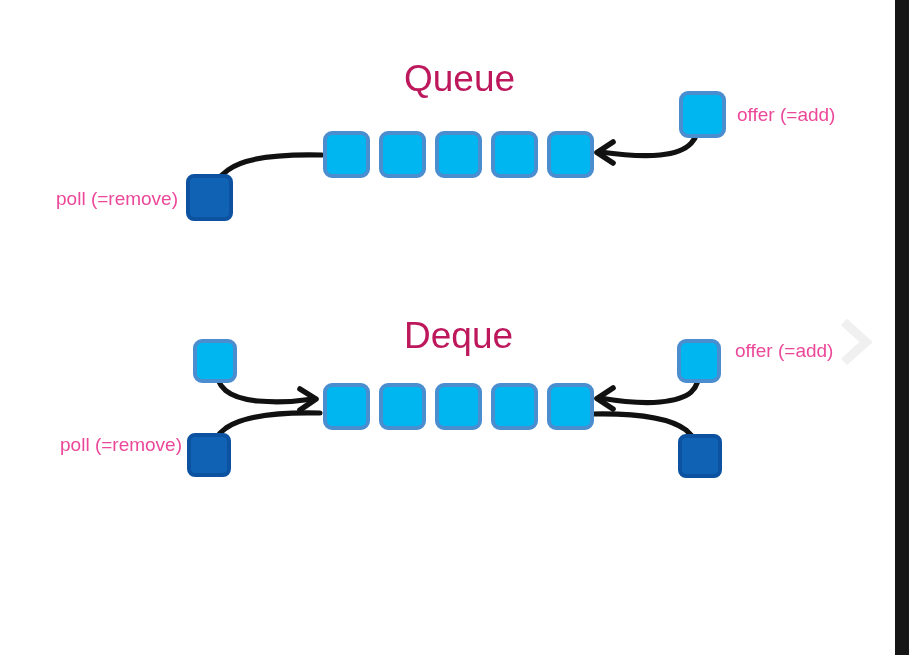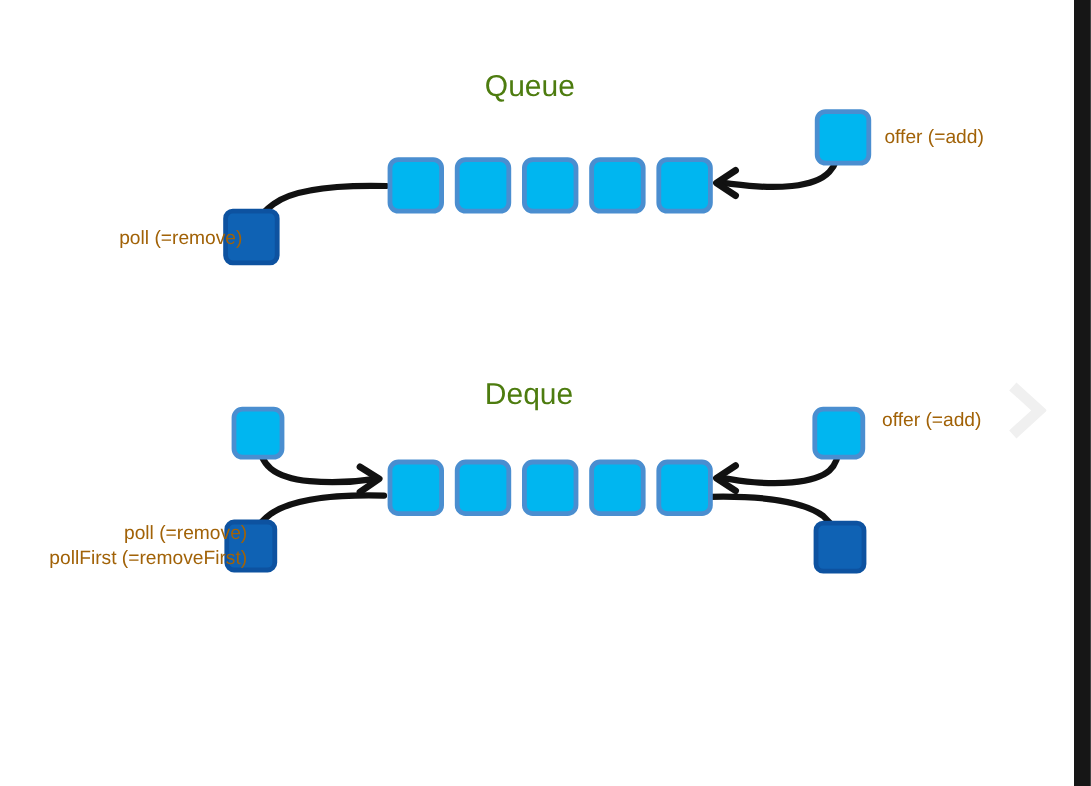--- a/index.html
+++ b/index.html
@@ -23,23 +23,23 @@
     position:absolute;left:838px;top:318px;width:34px;height:48px;
     opacity:1;
   }
 
   
   .arrows{position:absolute;left:0;top:0;width:909px;height:655px;pointer-events:none;}
 
   
   .title{
     position:absolute;
-    font-size:25px;
+    font-size:37px;
     font-weight:400;
-    color:#4d7c0f;
+    color:#be185d;
     letter-spacing:0px;
     white-space:nowrap;
   }
 
   
   .cell{
     position:absolute;
     box-sizing:border-box;
     border-radius:9px;
   }
@@ -49,26 +49,26 @@
   }
   .cell.dark{
     background:#0f62b4;
     border:4px solid #0d52a0;
     border-radius:8px;
   }
 
   
   .lbl{
     position:absolute;
-    font-size:16px;
-    color:#a16207;
+    font-size:19px;
+    color:#ec4899;
     white-space:nowrap;
     line-height:21px;
   }
-  .lbl.right{text-align:right;margin-left:24px;}
+  .lbl.right{text-align:right;}
   .lbl.left{text-align:left;}
 </style>
 </head>
 <body>
 
 <div id="stage">
 
   <svg class="watermark" viewBox="0 0 34 48">
     <path d="M6 4 L28 24 L6 44" fill="none" stroke="#f0f0f0" stroke-width="9" stroke-linecap="butt" stroke-linejoin="miter"></path>
   </svg>
@@ -134,21 +134,20 @@
   <div class="cell light" style="left:379px;top:383px;width:47px;height:47px;"></div>
   <div class="cell light" style="left:435px;top:383px;width:47px;height:47px;"></div>
   <div class="cell light" style="left:491px;top:383px;width:47px;height:47px;"></div>
   <div class="cell light" style="left:547px;top:383px;width:47px;height:47px;"></div>
 
   <div class="cell light" style="left:193px;top:339px;width:44px;height:44px;"></div>
 
   <div class="cell dark" style="left:187px;top:433px;width:44px;height:44px;"></div>
   <div class="lbl right" style="left:0px;top:434px;width:182px;">
     <div>poll (=remove)</div>
-    <div>pollFirst (=removeFirst)</div>
   </div>
 
   <div class="cell light" style="left:677px;top:339px;width:44px;height:44px;"></div>
   <div class="lbl left" style="left:735px;top:340px;">
     <div>offer (=add)</div>
   </div>
 
   <div class="cell dark" style="left:678px;top:434px;width:44px;height:44px;"></div>
 
 </div>

